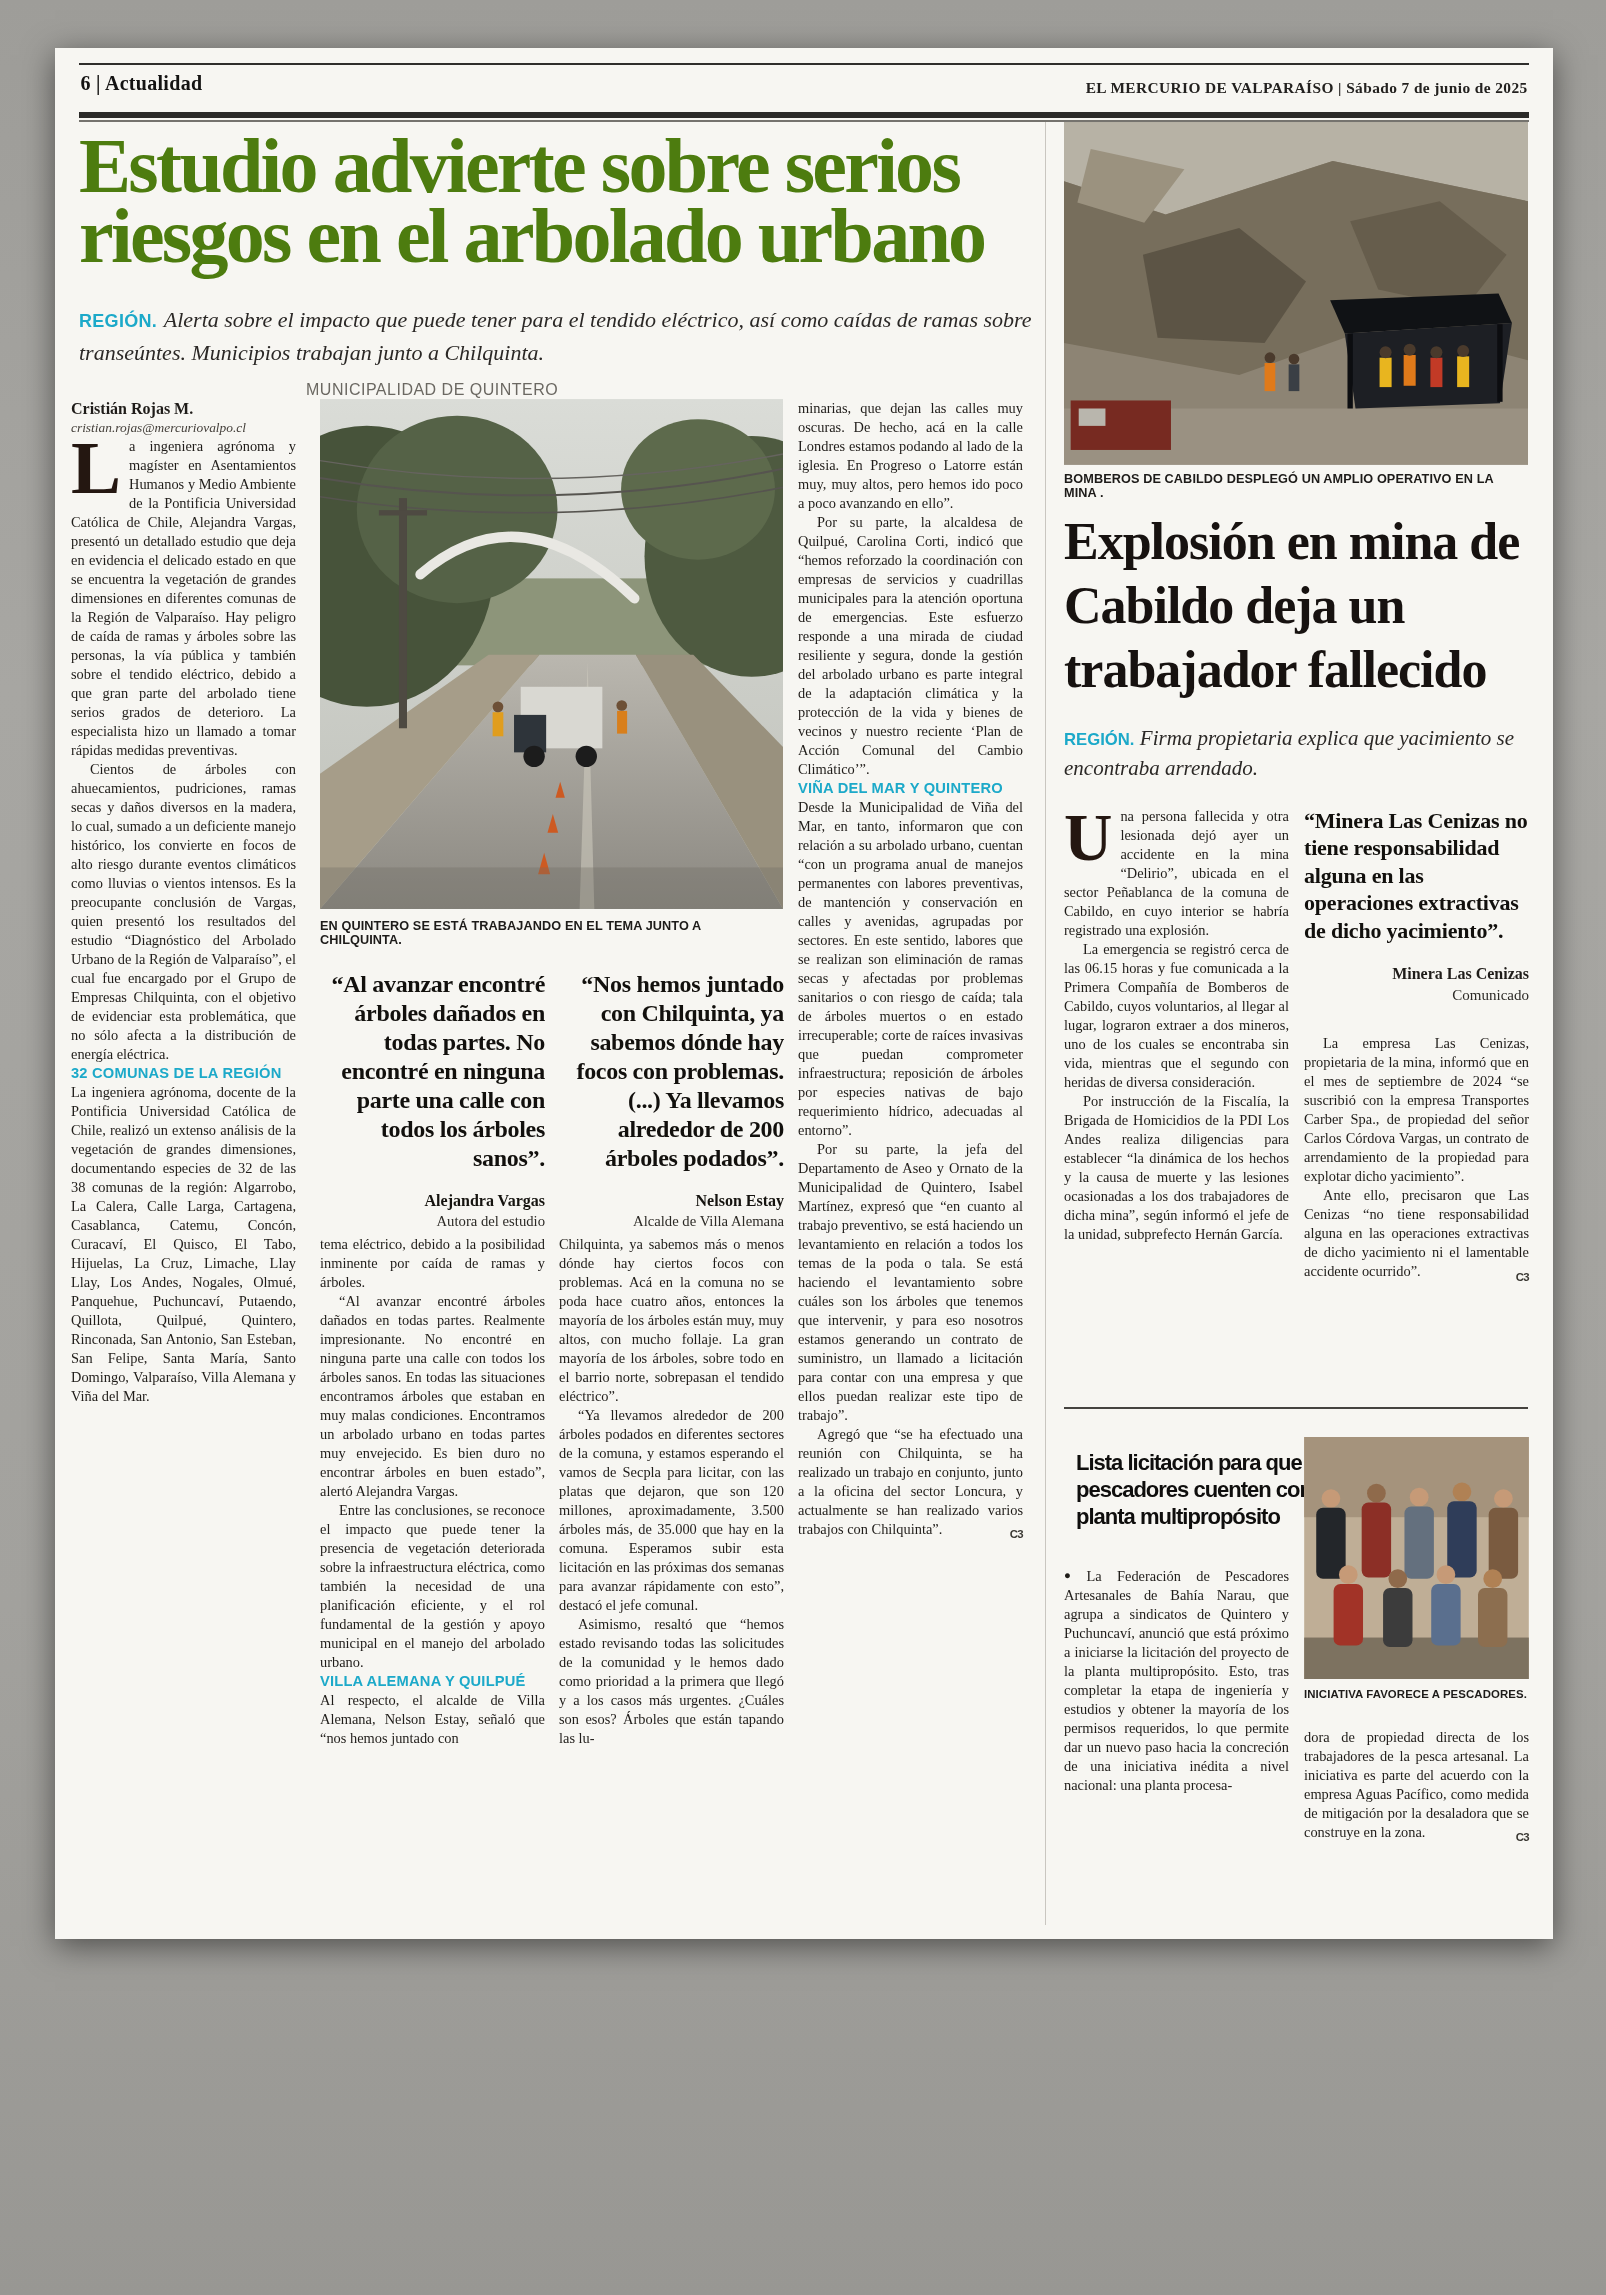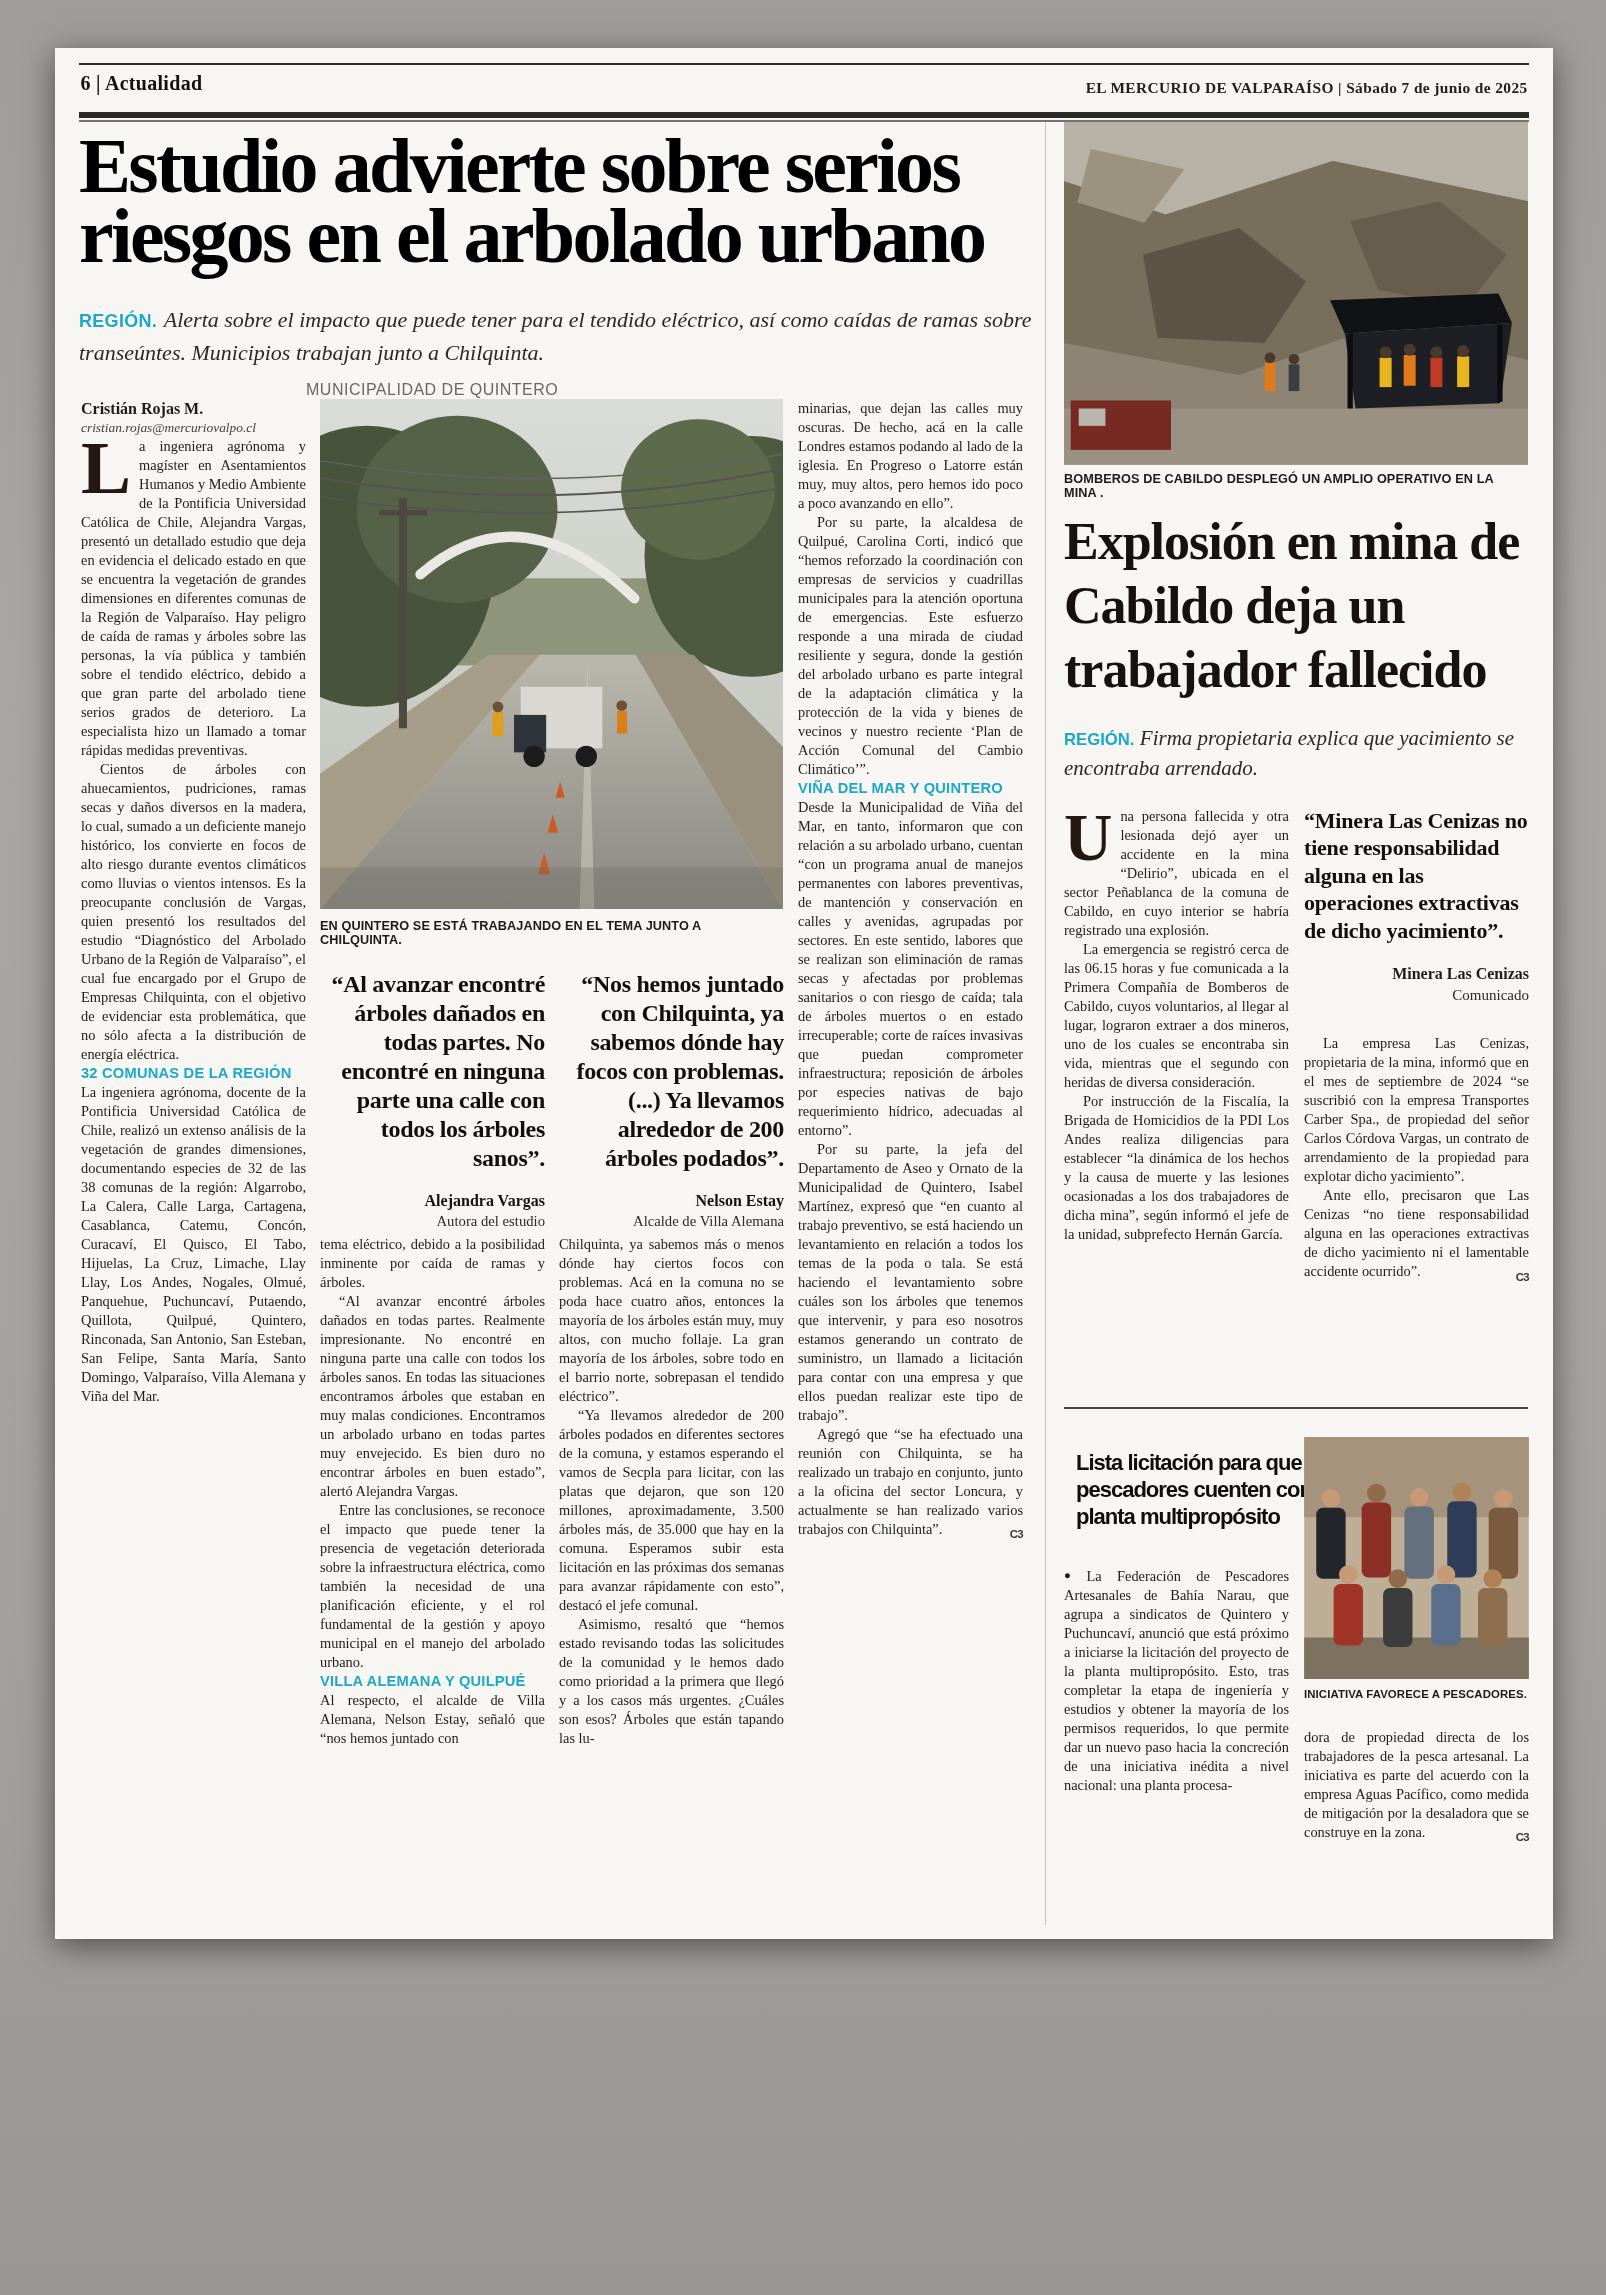--- a/index.html
+++ b/index.html
@@ -17,21 +17,21 @@
 
   
   .rule-top{left:24px;right:24px;top:14.7px;height:2.7px;background:#2f2e2c;}
   .section-label{left:25.4px;top:24px;font-size:20px;font-weight:bold;color:#141312;letter-spacing:0.3px;}
   .masthead{right:25.4px;top:31px;font-size:15.4px;color:#23211f;letter-spacing:0.4px;font-weight:bold;}
   .rule-double{left:24px;right:24px;top:64px;height:2px;border-top:6px solid #2b2a28;border-bottom:2px solid #75736e;}
 
   
   .main-headline{
     left:24px;top:83px;width:982px;font-size:78px;line-height:70px;
-    font-weight:bold;color:#000000;letter-spacing:-2.7px;
+    font-weight:bold;color:#4d7c0f;letter-spacing:-2.7px;
   }
   .main-dek{left:24px;top:256px;width:986px;font-size:22px;line-height:31px;font-style:italic;color:#2b2826;}
   .kicker{font-style:normal;font-weight:bold;font-family:"Liberation Sans","DejaVu Sans",sans-serif;
     color:#1ca9c9;font-size:18px;letter-spacing:0.3px;margin-right:6.7px;}
 
   .col{width:225px;font-size:14.4px;line-height:19px;text-align:justify;color:#1f1c19;}
   .col p{margin:0;}
   .col p.pp{text-indent:19px;}
   .byline{font-weight:bold;font-size:16px;margin:0 0 2.7px 0;text-align:left;text-indent:0;}
   .byline-email{font-style:italic;font-size:13.4px;color:#45403b;margin:0 0 20px 0;text-align:left;text-indent:0;}
@@ -51,21 +51,21 @@
   }
   .main-caption{left:265px;top:871px;width:463px;}
 
   .pullquote-block{width:225px;}
   .pq1{left:265px;top:922px;}
   .pq2{left:504px;top:922px;}
   .pq-text{font-size:24px;line-height:29px;font-weight:bold;color:#12100d;letter-spacing:-0.3px;text-align:right;}
   .pq-author{font-size:16px;font-weight:bold;text-align:right;margin-top:19px;color:#15130f;}
   .pq-role{font-size:14.7px;text-align:right;margin-top:2.7px;color:#2c2a26;}
 
-  .col1{left:26px;top:351px;}
+  .col1{left:16px;top:351px;}
   .col2{left:265px;top:1187px;}
   .col3{left:504px;top:1187px;}
   .col4{left:743px;top:351px;}
 
   .vert-divider{left:990px;top:74px;width:1.3px;height:1803px;background:#c9c6c0;}
 
   
   .mina-photo{left:1009px;top:74px;width:464px;height:343px;overflow:hidden;}
   .mina-caption{left:1009px;top:424px;width:464px;}
   .mina-headline{

